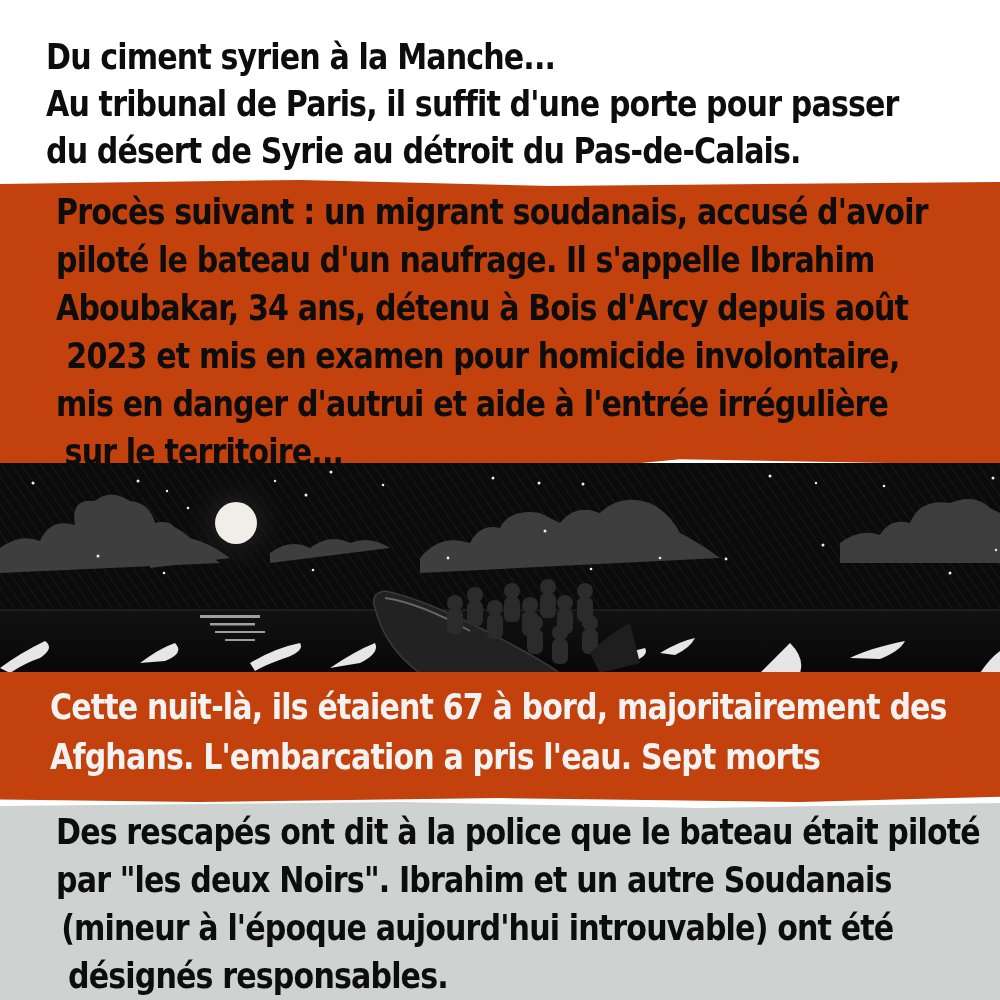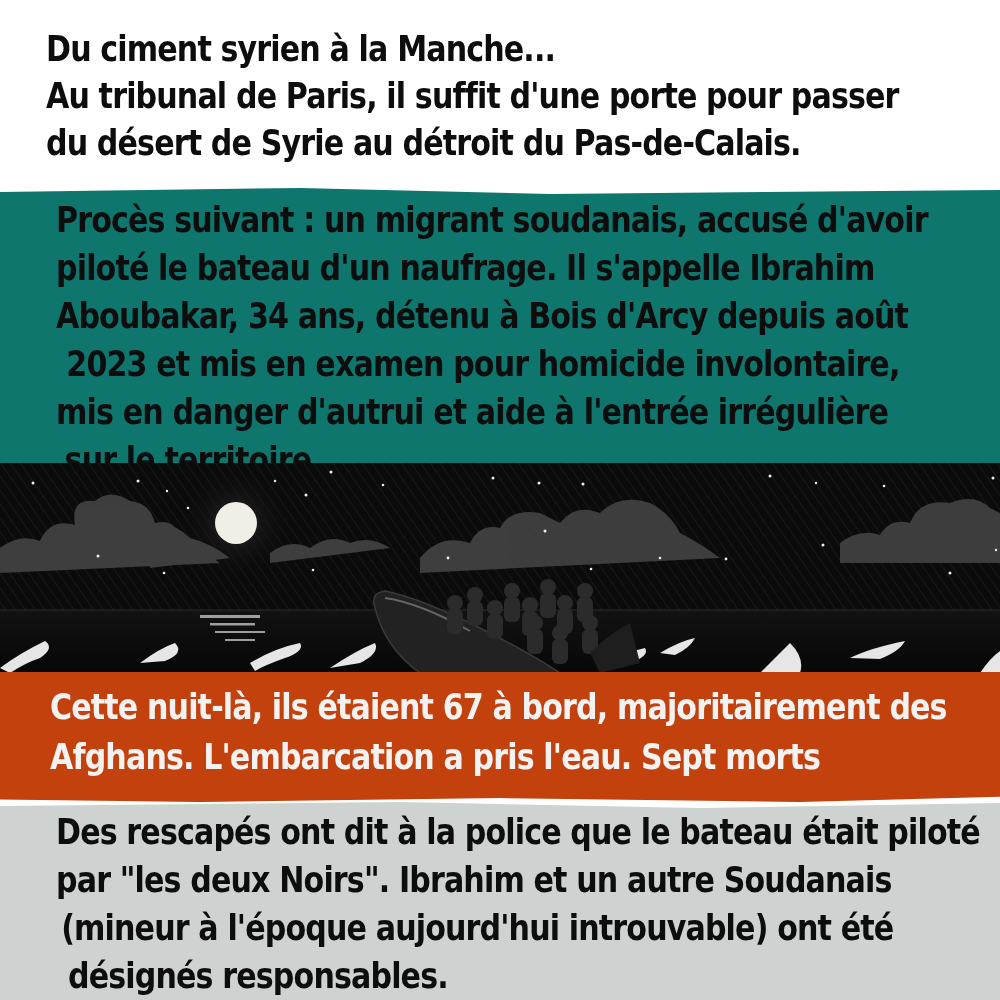--- a/index.html
+++ b/index.html
@@ -4,25 +4,25 @@
   <style>
     html, body { margin: 0; padding: 0; }
     body { width: 1000px; height: 1000px; overflow: hidden; background: #ffffff; position: relative;
            font-family: "DejaVu Sans", sans-serif; }
     .panel { position: absolute; left: 0; width: 1000px; box-sizing: border-box; }
     .hand { font-family: "DejaVu Sans", sans-serif; font-weight: bold; letter-spacing: -1px;
             transform: scaleX(0.86); transform-origin: left top; white-space: nowrap; }
     .hand .line { display: block; }
 
     
-    #p1 { top: 8px; height: 180px; background: #ffffff; }
+    #p1 { top: 16px; height: 180px; background: #ffffff; }
     #p1 .hand { position: absolute; left: 46px; top: 18px; font-size: 35px; line-height: 47px; color: #0d0d0d; width: 1120px; }
 
     
-    #p2 { top: 188px; height: 285px; background: #0f766e;
+    #p2 { top: 180px; height: 285px; background: #c2410c;
           clip-path: polygon(0 4px, 30% 0, 55% 6px, 100% 2px, 100% 100%, 68% 98%, 62% 100%, 0 100%); }
     #p2 .hand { position: absolute; left: 56px; top: 8px; font-size: 35px; line-height: 48px; color: #0d0d0d; width: 1120px; }
     #p2 .hand .line:nth-child(4) { padding-left: 12px; }
     #p2 .hand .line:nth-child(6) { padding-left: 10px; }
 
     
     #p3 { top: 463px; height: 210px; background: #0b0b0b; overflow: hidden; }
     #p3 svg { position: absolute; left: 0; top: 0; }
 
     

